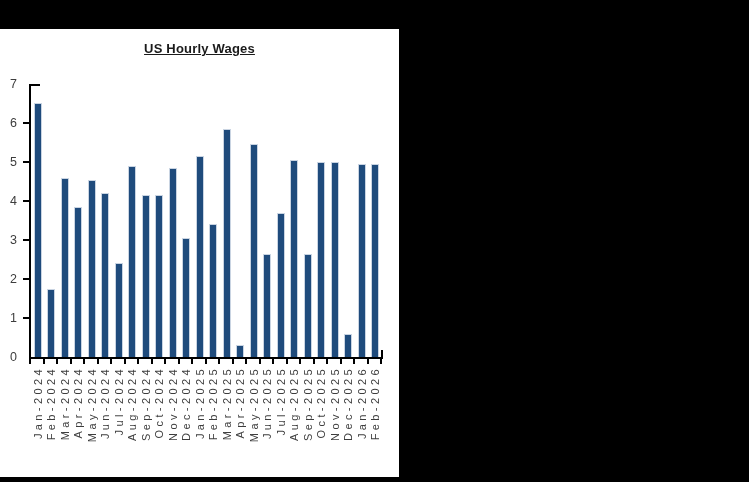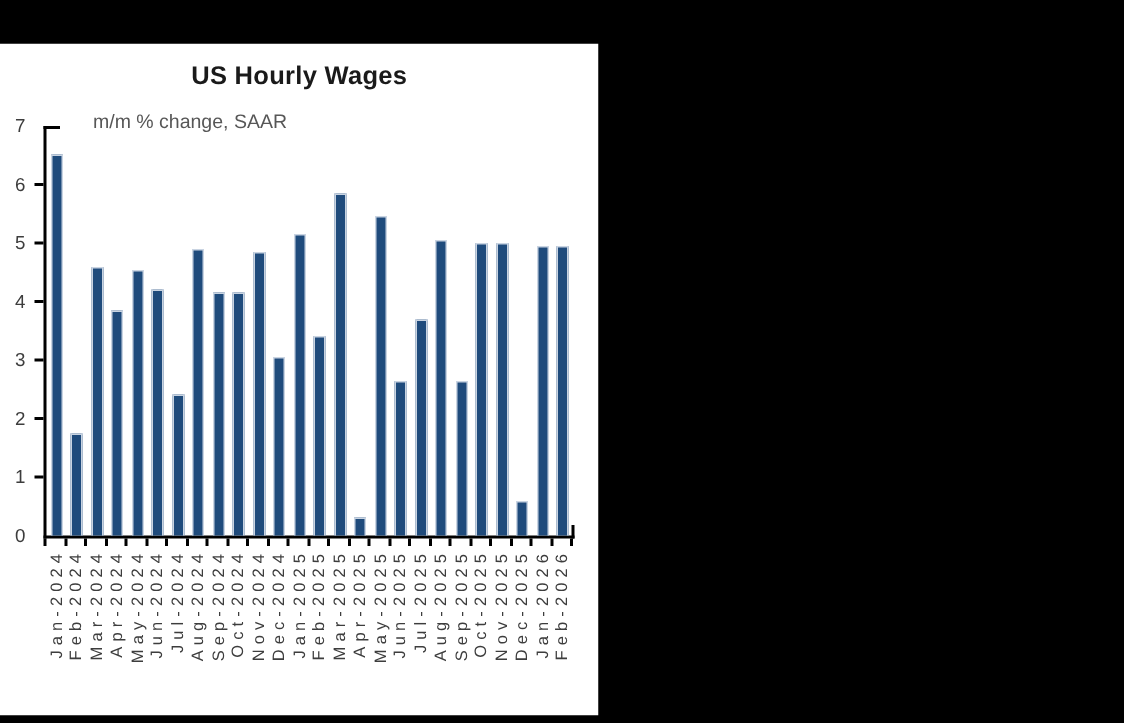--- a/index.html
+++ b/index.html
@@ -3,21 +3,21 @@
 <meta charset="utf-8">
 <style>
   * { margin:0; padding:0; box-sizing:border-box; }
   html,body { width:749px; height:482px; background:#000; overflow:hidden;
               font-family:"Liberation Sans", sans-serif; }
   .stage { position:relative; width:749px; height:482px; background:#000; }
 
   .panel { position:absolute; left:0; top:29px; width:399px; height:448px; background:#fff; }
 
   .chart-title { position:absolute; left:0; top:12px; width:100%; text-align:center;
-                 font-size:17px; font-weight:bold; color:#1a1a1a; letter-spacing:.2px; }
+                 font-size:13px; font-weight:bold; color:#1a1a1a; letter-spacing:.2px;text-decoration:underline; }
   .chart-subtitle { position:absolute; left:62px; top:44px; font-size:13px; color:#575757; }
 
   
   .y-axis-line { position:absolute; left:29px; top:55px; width:2px; height:275px; background:#000; }
   .x-axis-line { position:absolute; left:29px; top:328px; width:354px; height:2px; background:#000; }
   .y-top-cap  { position:absolute; left:29px; top:55px; width:11px; height:2px; background:#000; }
   .x-end-cap  { position:absolute; left:381px; top:321px; width:2px; height:9px; background:#000; }
   .ytick { position:absolute; left:23px; width:6px; height:2px; background:#000; }
   .xtick { position:absolute; top:330px; width:2px; height:5px; background:#000; }
 
@@ -45,21 +45,20 @@
 </style>
 </head>
 <body>
 
 <div class="stage">
 
   <div class="panel">
 
     <div class="chart-title">US Hourly Wages</div>
 
-    <div class="chart-subtitle">m/m % change, SAAR</div>
 
     <div class="ylabels" id="ylabels">
         <div class="ylabel" style="top: 320px;">0</div>
         <div class="ylabel" style="top: 281px;">1</div>
         <div class="ylabel" style="top: 242px;">2</div>
         <div class="ylabel" style="top: 203px;">3</div>
         <div class="ylabel" style="top: 164px;">4</div>
         <div class="ylabel" style="top: 125px;">5</div>
         <div class="ylabel" style="top: 86px;">6</div>
         <div class="ylabel" style="top: 47px;">7</div>

